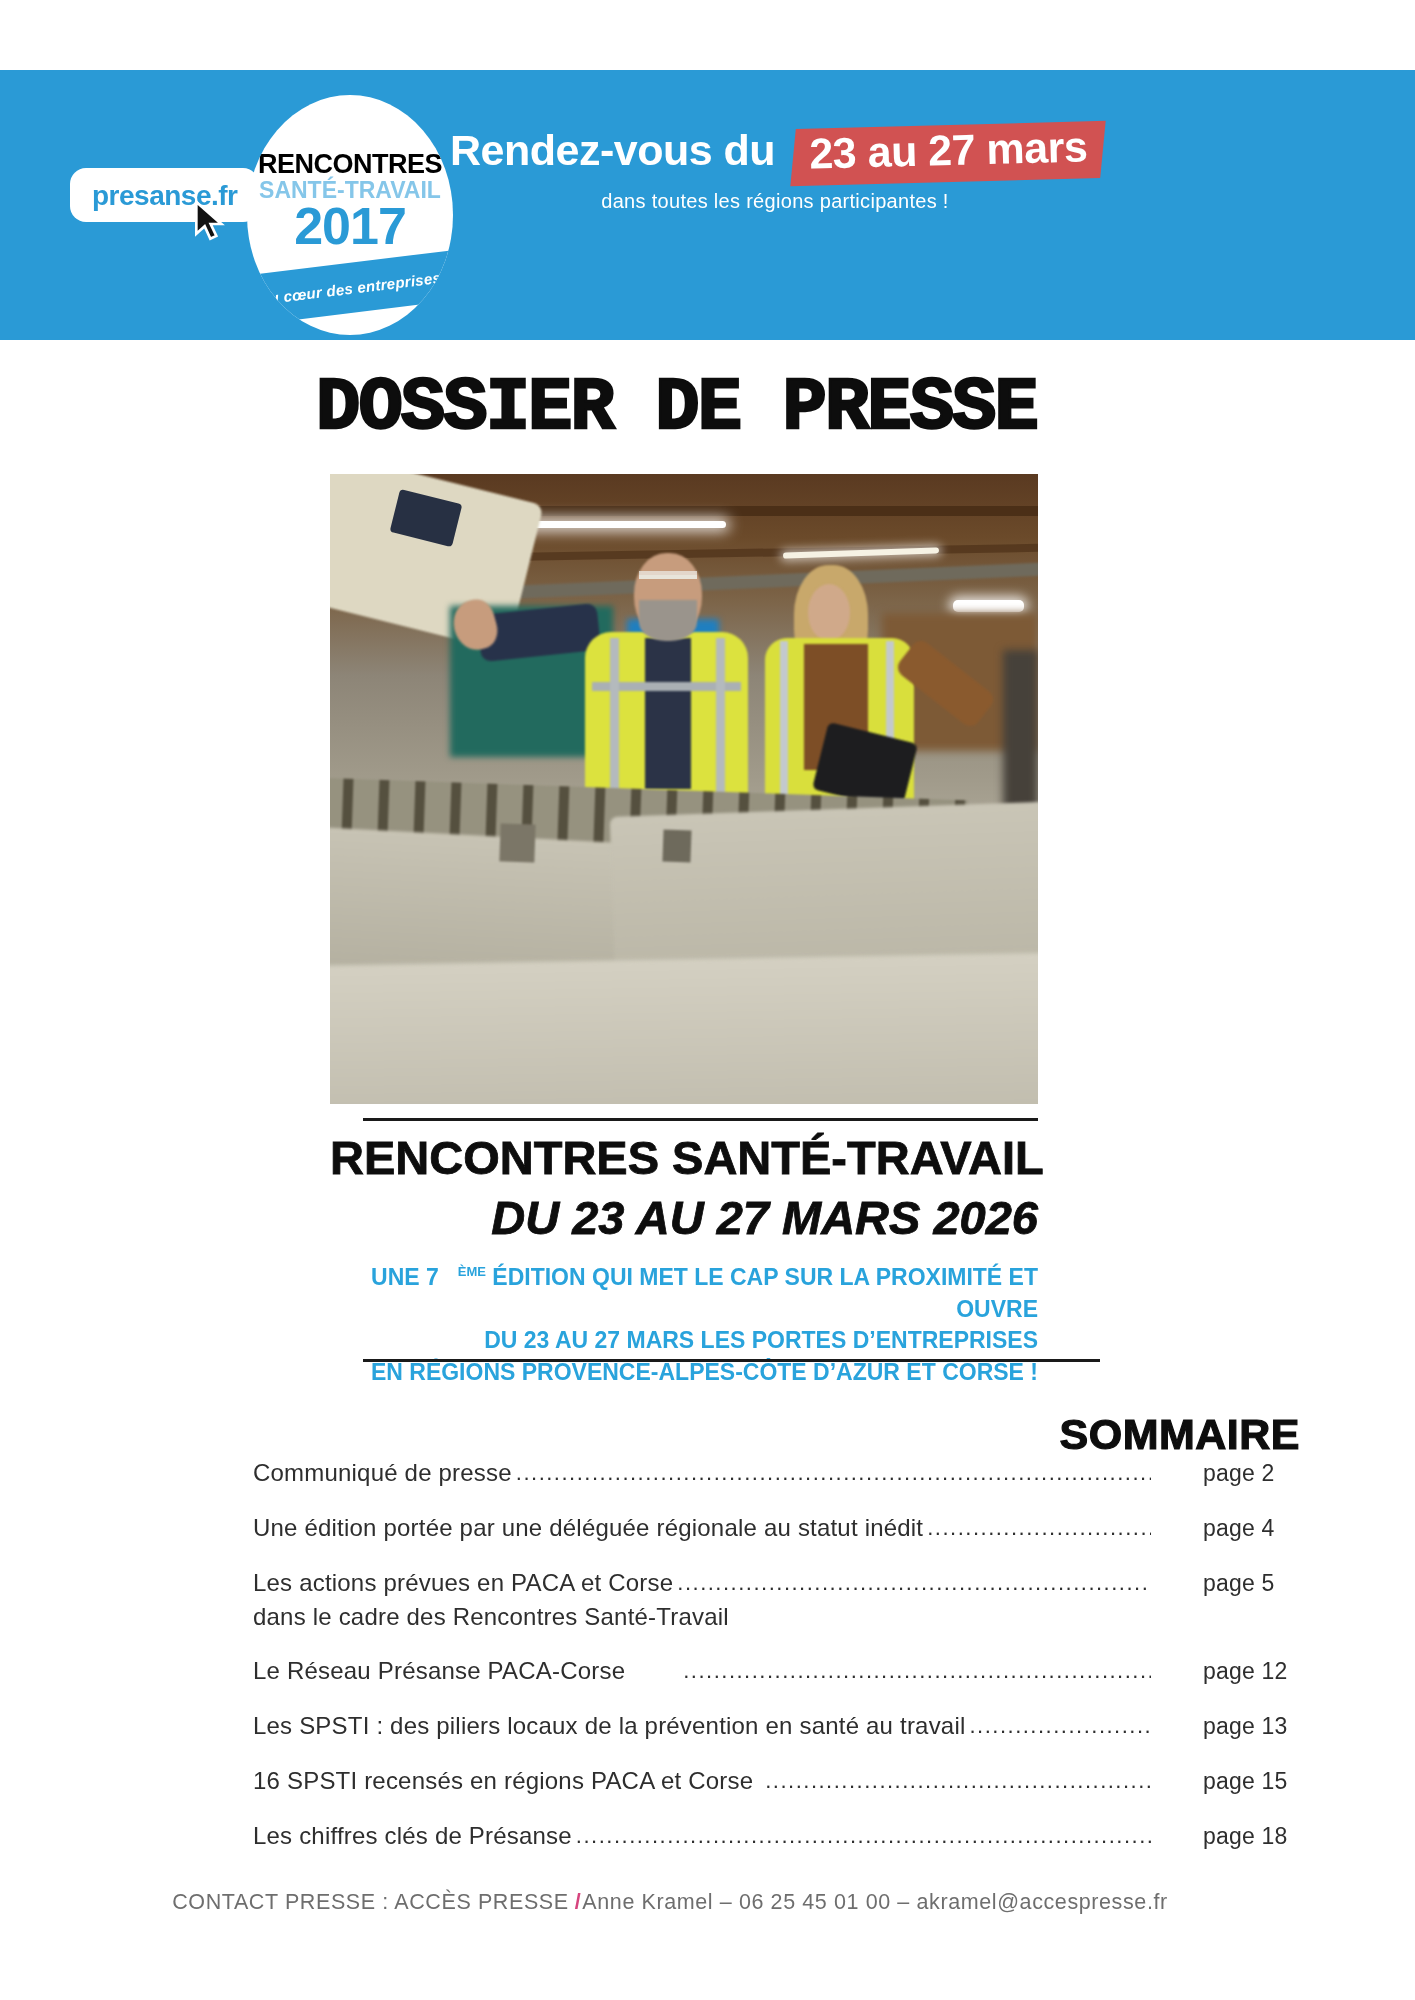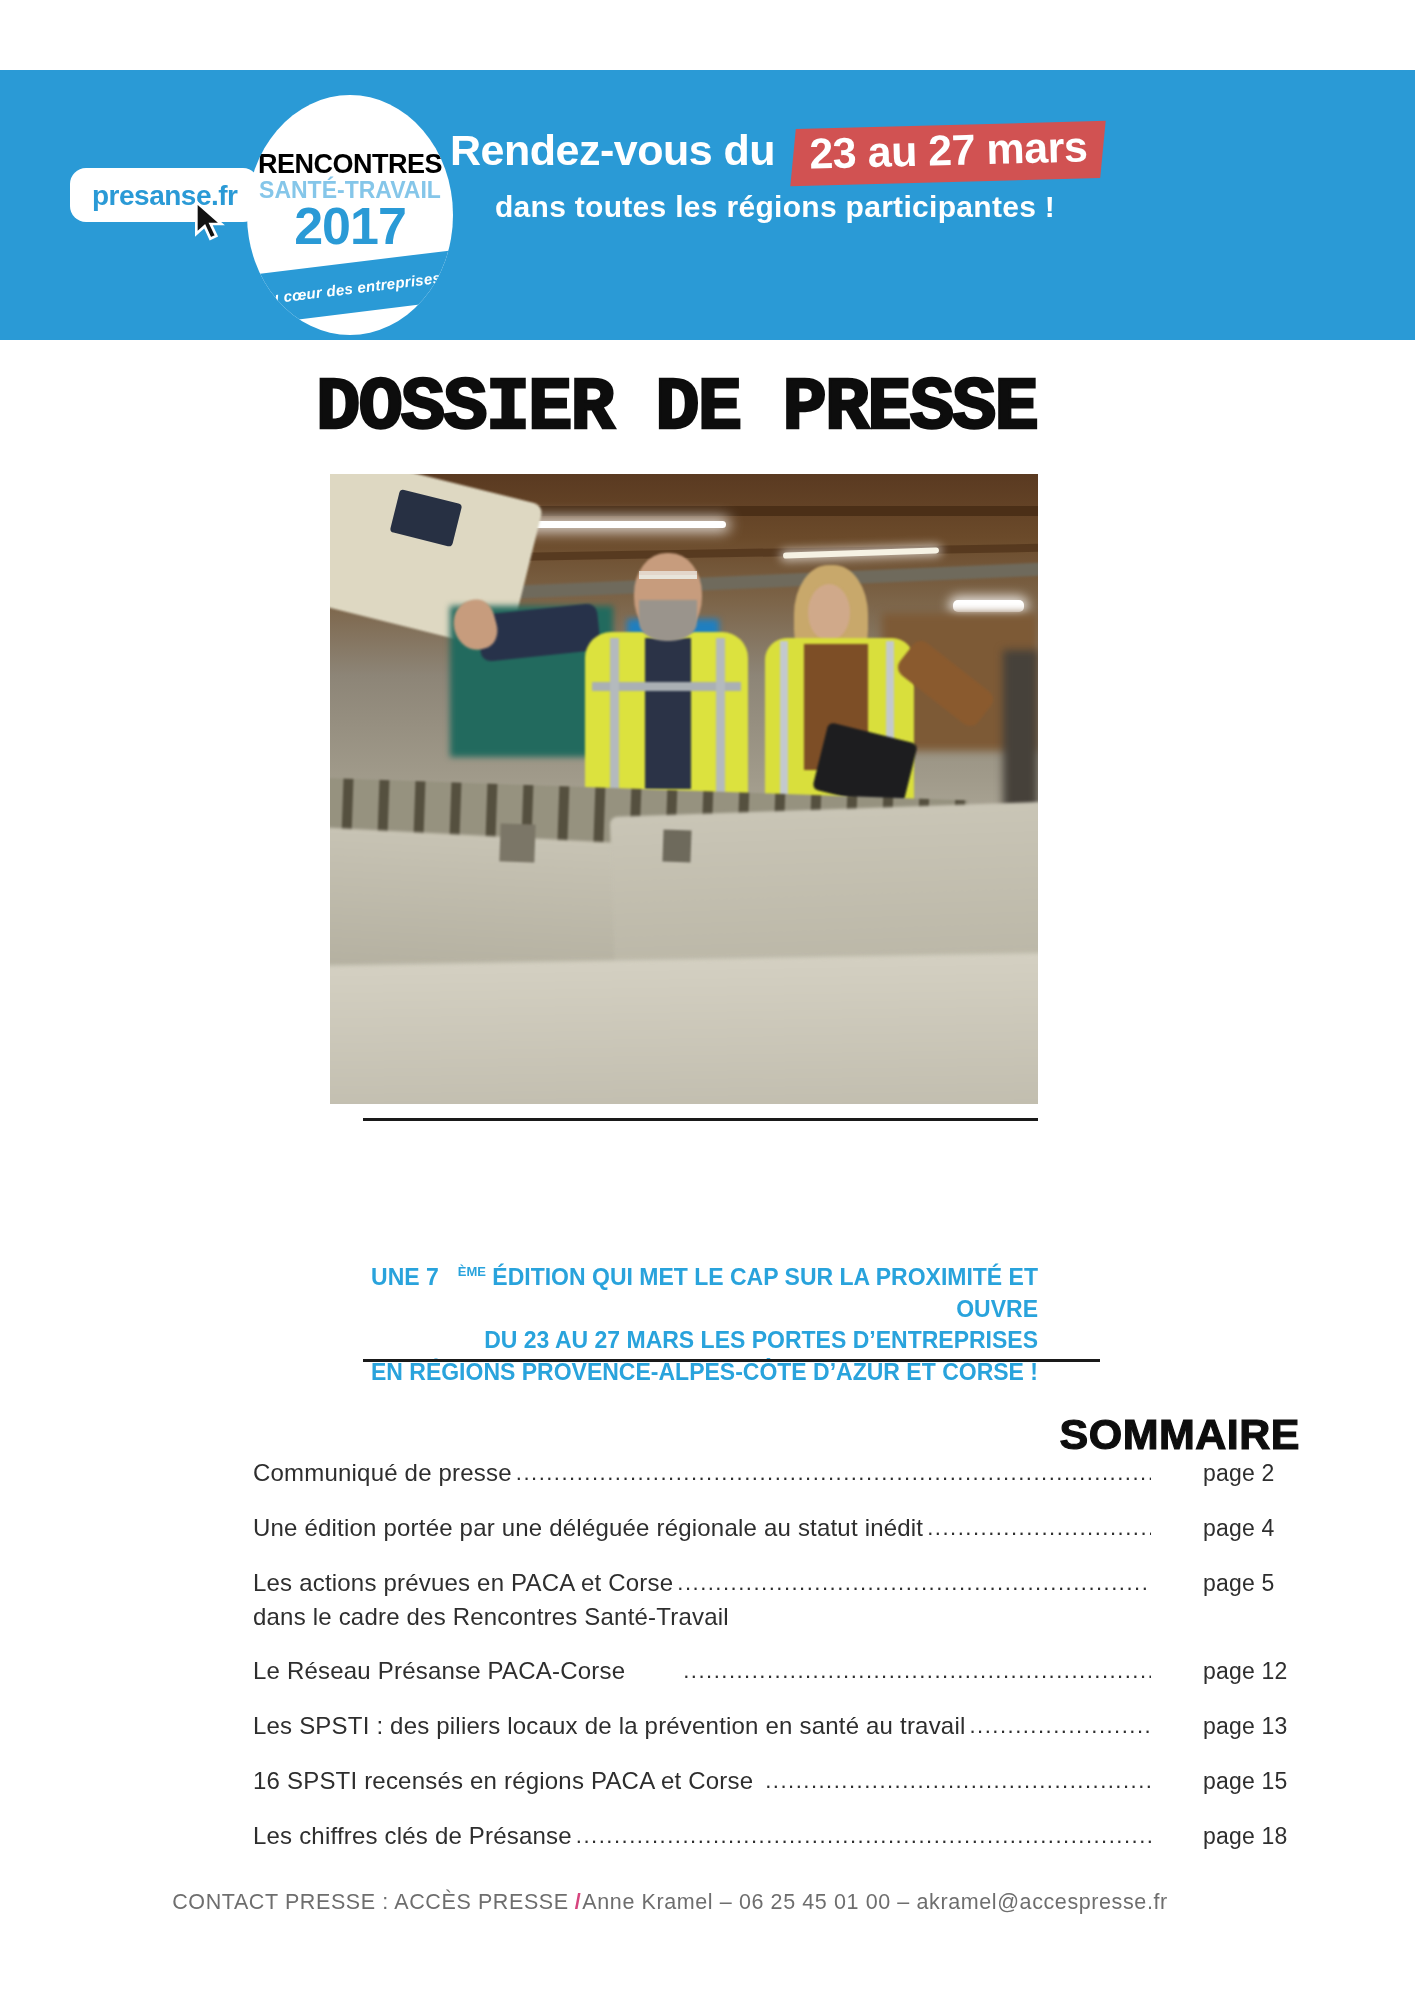--- a/index.html
+++ b/index.html
@@ -19,21 +19,21 @@
   .logo-year{font-size:52px;font-weight:800;color:var(--banner_blue,#2a9ad6);line-height:0.95;letter-spacing:-1px;}
   .logo-band{position:absolute;left:-12%;top:70%;width:124%;height:21%;background:var(--banner_blue,#2a9ad6);
              transform:rotate(-7deg);display:flex;align-items:center;justify-content:center;}
   .logo-band span{color:#fff;font-weight:700;font-style:italic;font-size:15px;letter-spacing:0.3px;}
 
   .banner-headline{position:absolute;left:450px;top:55px;width:650px;text-align:center;color:#fff;}
   .bh-line1{font-size:43px;font-weight:800;letter-spacing:-0.5px;white-space:nowrap;}
   .hl{display:inline-block;background:var(--highlight_red,#d15252);transform:rotate(-1.5deg) skewX(-7deg);
       padding:1px 16px 7px;margin-left:6px;}
   .hl-in{display:inline-block;transform:skewX(7deg);}
-  .bh-line2{font-size:30px;font-weight:700;margin-top:8px;letter-spacing:0.3px;}
+  .bh-line2{font-size:20px;font-weight:400;margin-top:8px;letter-spacing:0.3px;}
 
   
   .page-title{position:absolute;left:316px;top:366px;width:740px;font-size:74px;font-weight:700;
               letter-spacing:-2px;color:#0d0d0d;-webkit-text-stroke:2.5px #0d0d0d;white-space:nowrap;font-family:Liberation Mono, monospace;}
 
   
   .photo{position:absolute;left:330px;top:474px;width:708px;height:630px;overflow:hidden;
          background:linear-gradient(180deg,#5a3a21 0%,#6b4a2a 10%,#7c6448 20%,#8d8577 32%,#a09a8a 48%,#b5b0a0 62%,#c5c1b2 80%,#cdc9ba 100%);}
   .photo div{position:absolute;}
   .ph-beam1{left:0;top:5%;width:100%;height:10px;background:#452a14;opacity:.8;}
@@ -170,20 +170,24 @@
     <div class="ph-tablet"></div>
     <div class="ph-molds"></div>
     <div class="ph-slab1"></div>
     <div class="ph-slab2"></div>
     <div class="ph-notch1"></div>
     <div class="ph-notch2"></div>
     <div class="ph-slab3"></div>
   </div>
 
   <div class="rule rule1"></div>
+  <div class="sec-titles">
+    <div class="sec-t1">RENCONTRES SANTÉ-TRAVAIL</div>
+    <div class="sec-t2">DU 23 AU 27 MARS 2026</div>
+  </div>
   <div class="sec-sub">
     <div><span>UNE 7</span><sup>ÈME</sup><span> ÉDITION QUI MET LE CAP SUR LA PROXIMITÉ ET OUVRE</span></div>
     <div>DU 23 AU 27 MARS LES PORTES D’ENTREPRISES</div>
     <div>EN RÉGIONS PROVENCE-ALPES-CÔTE D’AZUR ET CORSE !</div>
   </div>
   <div class="rule rule2"></div>
 
   <div class="sommaire-h">SOMMAIRE</div>
   <div class="toc" id="toc">
       <div class="toc-row">

